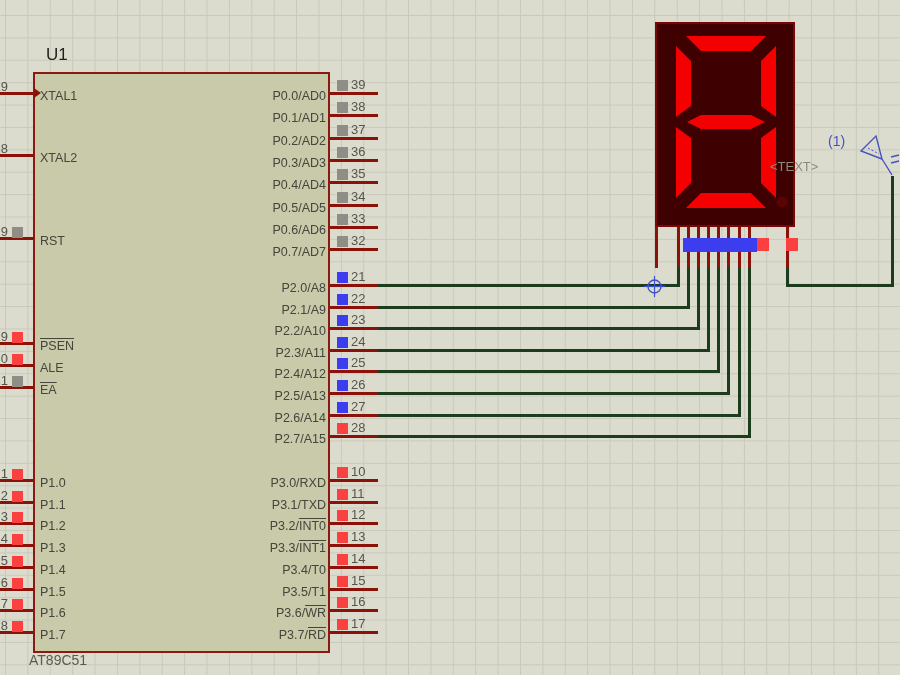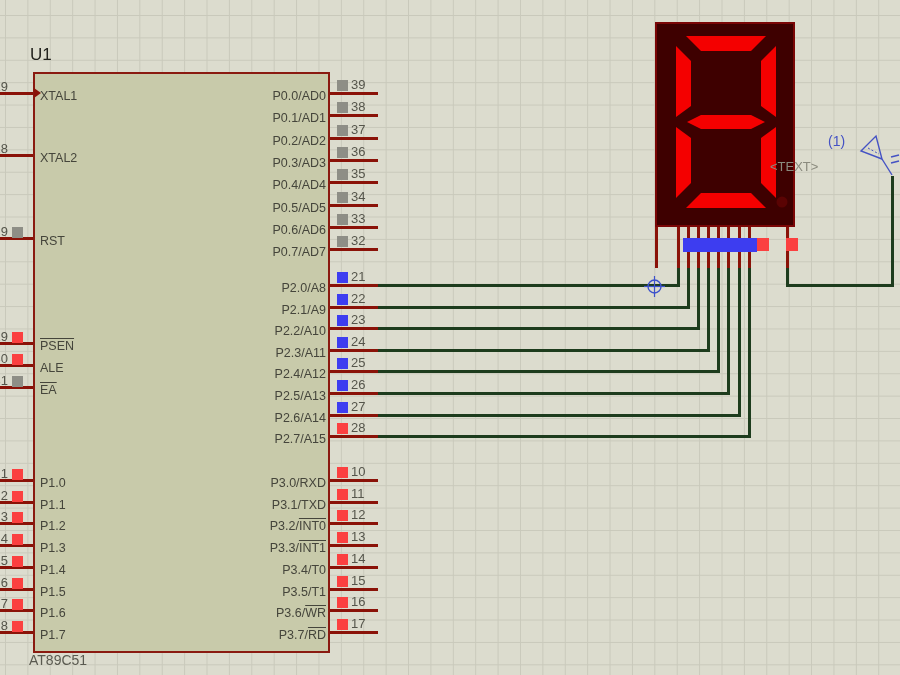--- a/index.html
+++ b/index.html
@@ -26,21 +26,21 @@
   .sq{position:absolute;width:11px;height:11px;}
   .pname{
     position:absolute;height:16px;line-height:16px;font-size:12.5px;
     color:var(--pin-text,#45453b);white-space:nowrap;
   }
   .pnum{
     position:absolute;height:16px;line-height:16px;font-size:13px;
     color:var(--pin-number,#55554b);white-space:nowrap;
   }
   .ov{text-decoration:overline;}
-  #chip-ref{left:30px;top:45px;font-size:17px;color:var(--ref-text,#22221e);}
+  #chip-ref{left:46px;top:45px;font-size:17px;color:var(--ref-text,#22221e);}
   #chip-part{left:29px;top:652px;font-size:14px;color:var(--part-text,#5a5a50);text-align:right;}
   #text-anno{left:770px;top:159px;font-size:13px;color:var(--placeholder-text,#8a8a7e);}
   #probe-label{left:828px;top:133px;font-size:14px;color:var(--probe-blue,#4452c4);}
   #bus-bar{left:683px;top:238px;width:74px;height:14px;background:var(--indicator-blue,#3d3df0);}
   #hi-sq-1{left:757px;top:238px;width:12px;height:13px;}
   #hi-sq-2{left:786px;top:238px;width:12px;height:13px;}
   .lbl{position:absolute;white-space:nowrap;}
   #clk-arrow{
     left:34px;top:88px;width:0;height:0;
     border-left:7px solid var(--pin-stub,#8a1208);

